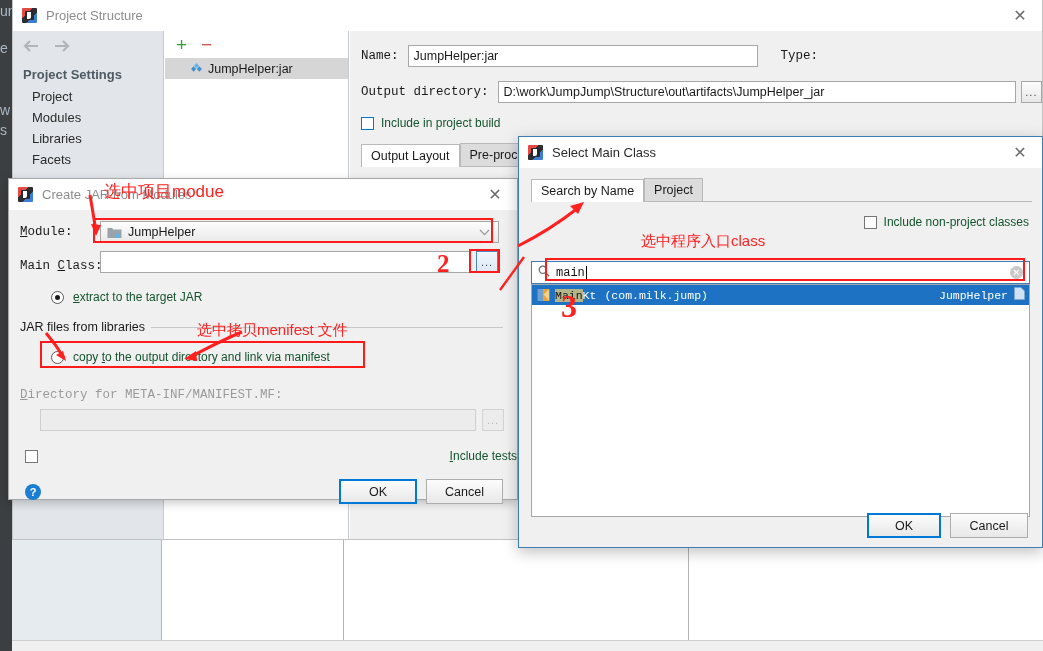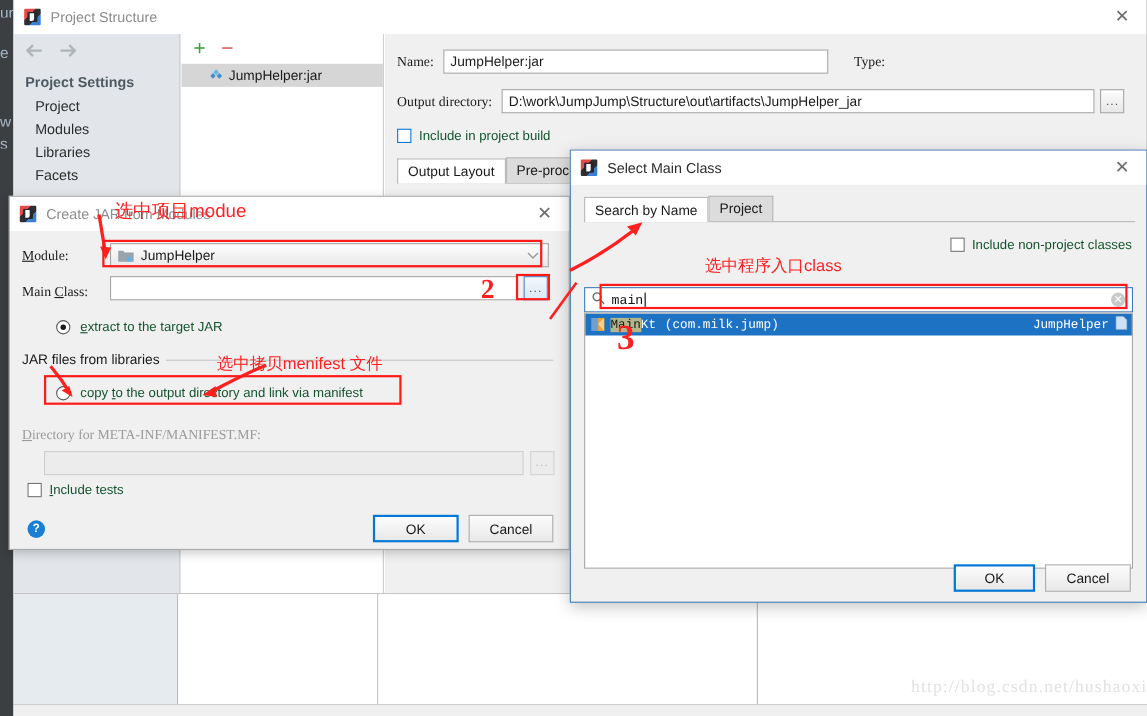--- a/index.html
+++ b/index.html
@@ -237,21 +237,21 @@
   }
   .fld-row {
     display: flex;
     align-items: center;
     padding-left: 11px;
   }
   .fld-label {
     font-size: 12.5px;
     color: #1a1a1a;
     white-space: nowrap;
-    font-family: Liberation Serif, serif;
+    font-family: Liberation Mono, monospace;
   }
   .txtinput {
     background: #ffffff;
     border: 1px solid #a7a7a7;
     height: 22px;
     box-sizing: border-box;
     font-size: 12.5px;
     color: #1a1a1a;
     display: flex;
     align-items: center;
@@ -514,21 +514,20 @@
 <body>
 
 <div class="root">
 
   <div class="bg-pane tool" style="left:12px;top:0;width:150px;height:640px;"></div>
   <div class="bg-pane" style="left:162px;top:0;width:182px;height:640px;"></div>
   <div class="bg-pane" style="left:344px;top:0;width:345px;height:640px;"></div>
   <div class="bg-pane" style="left:689px;top:0;width:354px;height:640px;border-right:none;"></div>
   <div class="bg-bottom-bar"></div>
 
-  <div class="watermark">http://blog.csdn.net/hushaoxi</div>
 
   <div class="ide-dark-strip"></div>
   <div class="ide-strip-txt" style="top:6px;">un</div>
   <div class="ide-strip-txt" style="top:43px;">e</div>
   <div class="ide-strip-txt" style="top:105px;">w</div>
   <div class="ide-strip-txt" style="top:125px;">s</div>
 
   <div class="window" id="win-project-structure">
 
     <div class="win-titlebar">
@@ -655,21 +654,21 @@
 
       <div class="fld-row" style="margin-top:24px;">
         <span class="fld-label disabled-label"><u>D</u>irectory for META-INF/MANIFEST.MF:</span>
       </div>
 
       <div class="fld-row" style="margin-top:7px;padding-left:31px;">
         <span class="txtinput input-disabled" style="width:436px;"></span>
         <span class="btn-ellipsis" style="margin-left:6px;background:#ececec;border-color:#d3d3d3;color:#b6b6b6;">...</span>
       </div>
 
-      <div class="fld-row" style="margin-top:6px;padding-left:16px;">
+      <div class="fld-row" style="margin-top:18px;padding-left:16px;justify-content:space-between;">
         <span class="chkbox gray"></span>
         <span class="chk-label"><u>I</u>nclude tests</span>
       </div>
 
       <div class="fld-row" style="margin-top:16px;padding-left:16px;padding-right:14px;">
         <span class="help-icon">?</span>
         <span class="btn default" style="margin-left:auto;width:78px;">OK</span>
         <span class="btn" style="margin-left:9px;width:77px;">Cancel</span>
       </div>
     </div>

